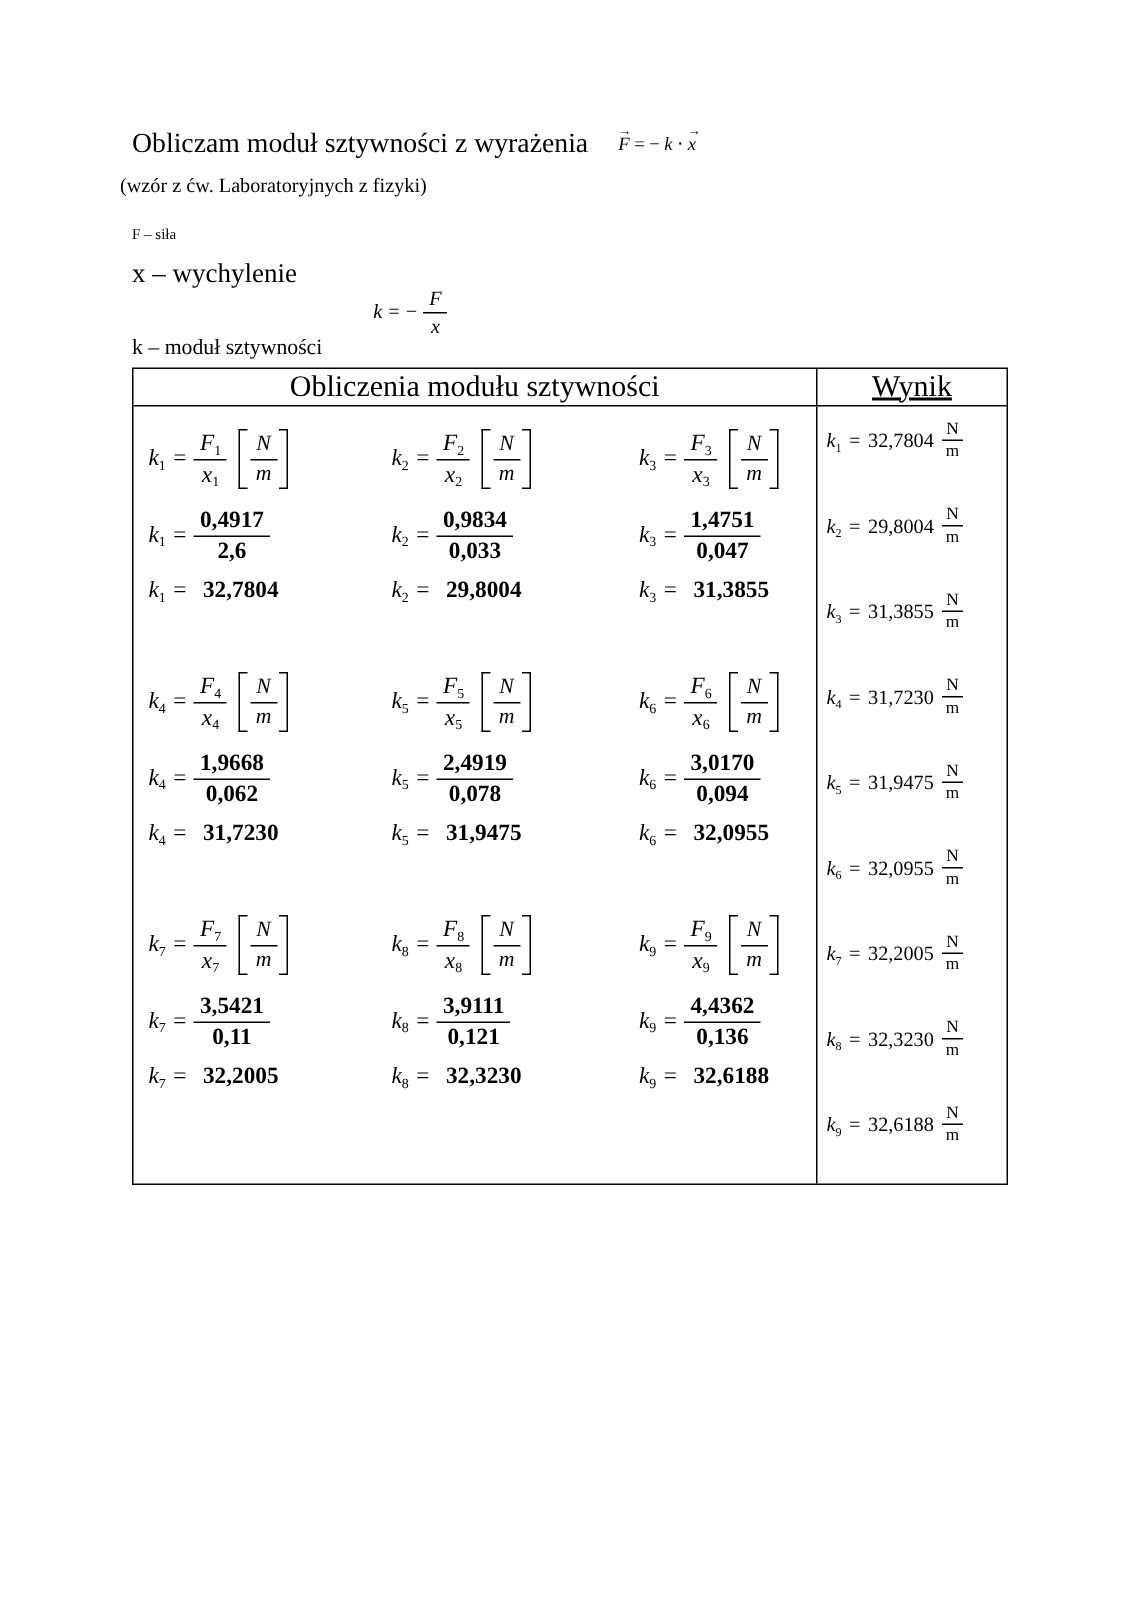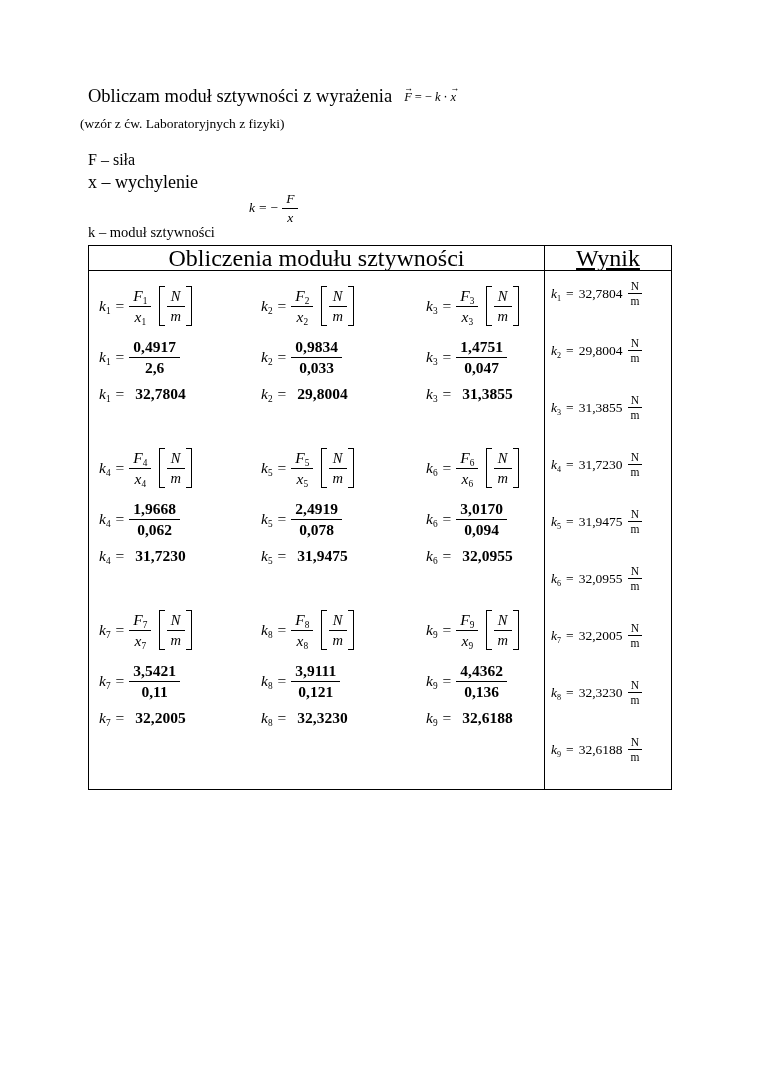--- a/index.html
+++ b/index.html
@@ -4,27 +4,27 @@
 <style>
   html,body{margin:0;padding:0;}
   body{width:760px;height:1075px;background:#ffffff;color:#000;
        font-family:"Liberation Serif", serif;}
   .page{position:relative;width:760px;height:1075px;background:#fff;overflow:hidden;}
 
   .it{font-style:italic;}
   sub.sb{font-size:0.6em;vertical-align:baseline;position:relative;top:0.35em;line-height:0;}
 
   
-  .title-row{position:absolute;left:88px;top:86px;display:flex;align-items:baseline;gap:12px;}
+  .title-row{position:absolute;left:88px;top:86px;display:flex;align-items:baseline;gap:20px;}
   .title{font-size:18.5px;}
   .tf{font-size:12.5px;display:inline-flex;align-items:baseline;gap:3px;position:relative;top:-1px;}
   .vec{position:relative;display:inline-block;}
   .vec .arr{position:absolute;top:-0.85em;left:0;font-size:0.7em;}
   .subtitle{position:absolute;left:80px;top:116px;font-size:13.5px;}
-  .def-f{position:absolute;left:88px;top:151px;font-size:16px;}
+  .def-f{position:absolute;left:88px;top:151px;font-size:10px;}
   .def-x{position:absolute;left:88px;top:172px;font-size:18px;text-align:right;}
   .def-k-row{position:absolute;left:88px;top:188px;height:40px;display:flex;align-items:center;}
   .def-k-label{font-size:14.5px;margin-top:48px;}
   .kform{margin-left:34px;display:inline-flex;align-items:center;gap:4px;font-size:13.5px;}
 
   
   .frac{display:inline-flex;flex-direction:column;align-items:center;text-align:center;
         line-height:1.15;vertical-align:middle;}
   .fnum{border-bottom:1px solid #000;padding:0 4px 1px;}
   .fden{padding:1px 4px 0;}
@@ -35,21 +35,21 @@
   .brk{width:5px;}
   .bl{border-left:1.4px solid #000;border-top:1.4px solid #000;border-bottom:1.4px solid #000;}
   .br{border-right:1.4px solid #000;border-top:1.4px solid #000;border-bottom:1.4px solid #000;}
   .bgrp .frac{margin:2px 1px;}
   .ufrac{font-size:14.5px;}
 
   
   .table{position:absolute;left:88px;top:245px;width:584px;height:545px;
          border:1.6px solid #000;box-sizing:border-box;}
   .thead{display:flex;height:25px;border-bottom:1.6px solid #000;box-sizing:border-box;}
-  .th{display:flex;align-items:center;justify-content:center;font-size:24px;}
+  .th{display:flex;align-items:center;justify-content:center;font-size:20px;}
   .th-calc{width:456px;border-right:1.6px solid #000;box-sizing:border-box;}
   .th-result{flex:1;text-decoration:underline;}
   .tbody{display:flex;height:calc(100% - 25px);}
   .calc-col{width:456px;border-right:1.6px solid #000;box-sizing:border-box;
             padding:8px 0 0 10px;}
   .result-col{flex:1;padding:6px 0 0 6px;}
 
   .group{display:grid;grid-template-columns:162px 165px 1fr;margin-bottom:34px;}
   .line{display:flex;align-items:center;gap:4px;font-size:15.5px;}
   .l1{height:54px;}

